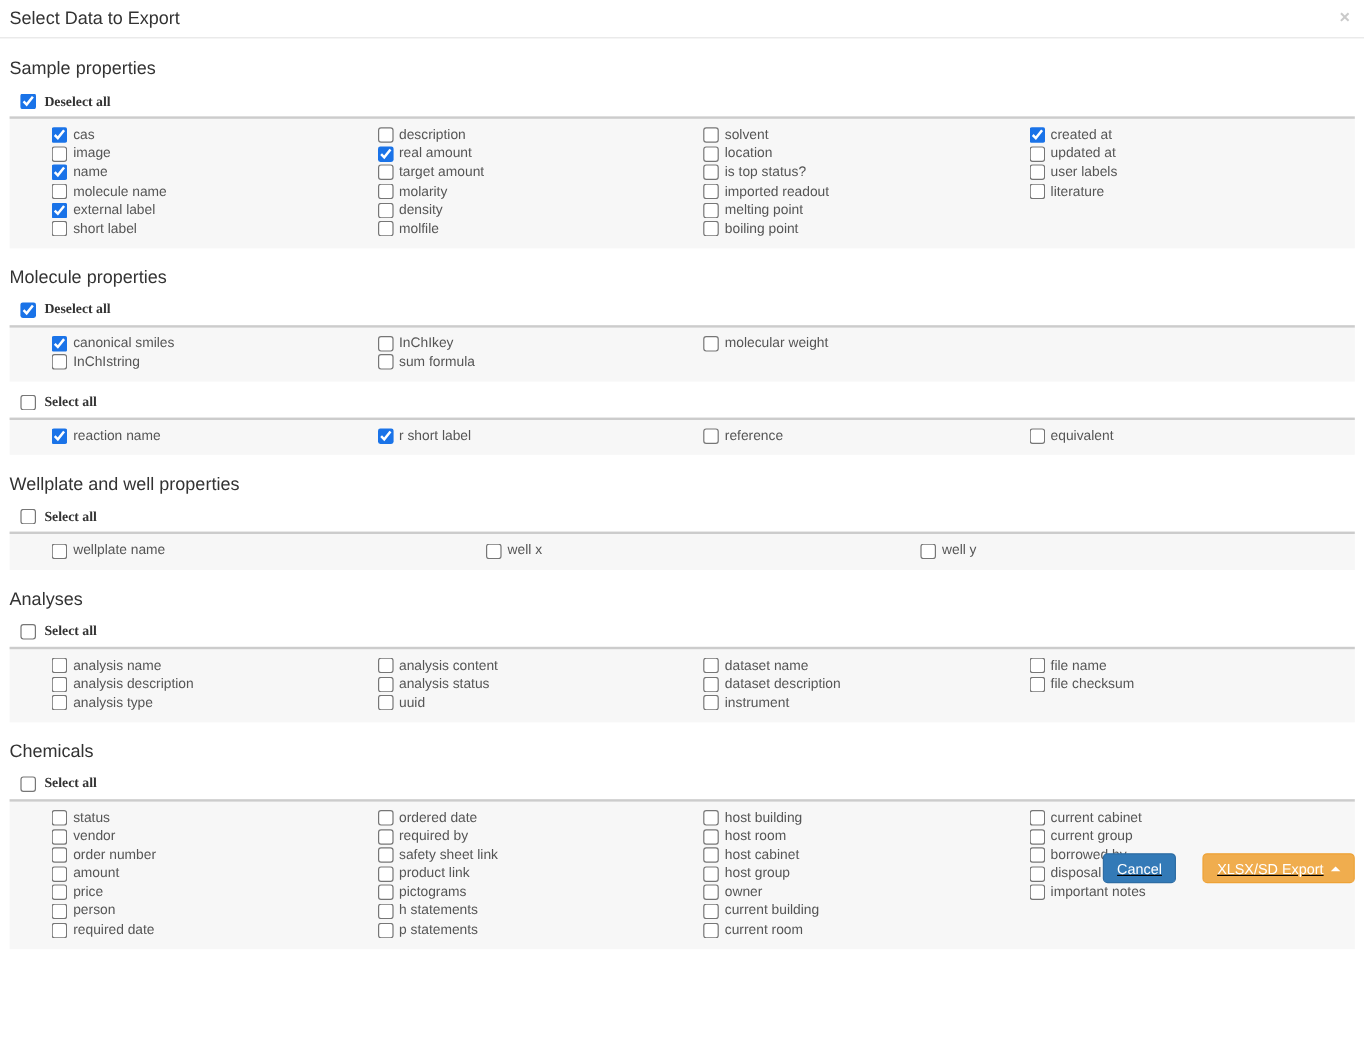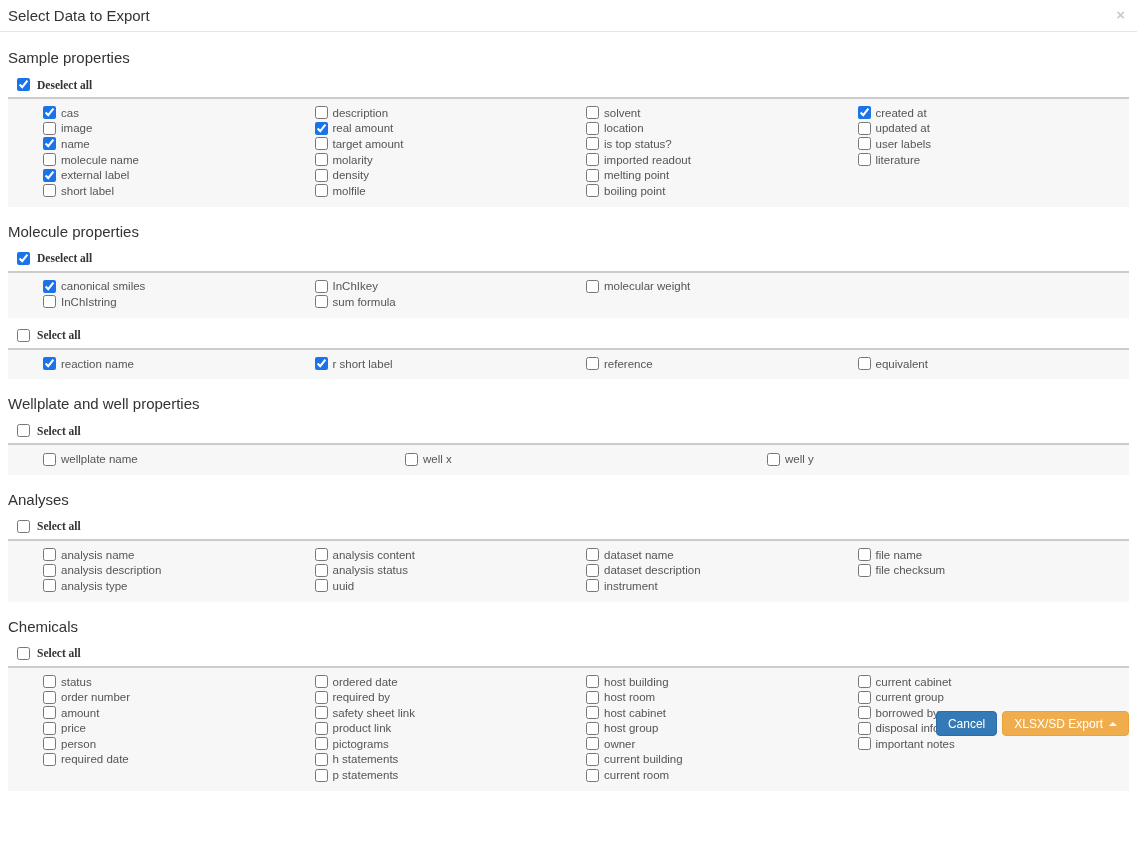--- a/index.html
+++ b/index.html
@@ -27,21 +27,21 @@
   .props-box { margin-top:5px; border-top:2px solid #ccc; background:#f7f7f7;
     padding:6px 0 8px 35px; display:flex; }
   .props-box.cols-4 .col { width:274.5px; }
   .props-box.cols-3 .col { width:366px; }
   .col { display:flex; flex-direction:column; }
 
   .prop { display:flex; align-items:center; height:15.6px; cursor:default; }
   .prop input { width:13px; height:13px; accent-color:#1a73e8; margin:0; flex:none; }
   .prop span { font-size:11.5px; color:#555; margin-left:5px; white-space:nowrap; }
 
-  .modal-footer { position:absolute; right:8px; bottom:4px; display:flex; gap:5px; }
+  .modal-footer { position:absolute; right:8px; bottom:4px; display:flex; gap:22px;text-decoration:underline; }
   .btn { border-radius:4px; font-size:12px; line-height:1; padding:0 11px; height:25px;
     color:#fff; cursor:pointer; display:inline-flex; align-items:center; border:1px solid; }
   .btn-cancel { background:#337ab7; border-color:#2e6da4; }
   .btn-export { background:#f0ad4e; border-color:#eea236; }
   .caret-up { display:inline-block; width:0; height:0; margin-left:6px;
     border-left:4px solid transparent; border-right:4px solid transparent;
     border-bottom:4px solid #fff; }
 </style>
 </head>
 <body>
@@ -321,20 +321,24 @@
           <span>Select all</span>
         </label>
         <div class="props-box cols-4">
           <div class="col">
             <label class="prop">
               <input type="checkbox" style="">
               <span>status</span>
             </label>
             <label class="prop">
               <input type="checkbox" style="">
+              <span>vendor</span>
+            </label>
+            <label class="prop">
+              <input type="checkbox" style="">
               <span>order number</span>
             </label>
             <label class="prop">
               <input type="checkbox" style="">
               <span>amount</span>
             </label>
             <label class="prop">
               <input type="checkbox" style="">
               <span>price</span>
             </label>

